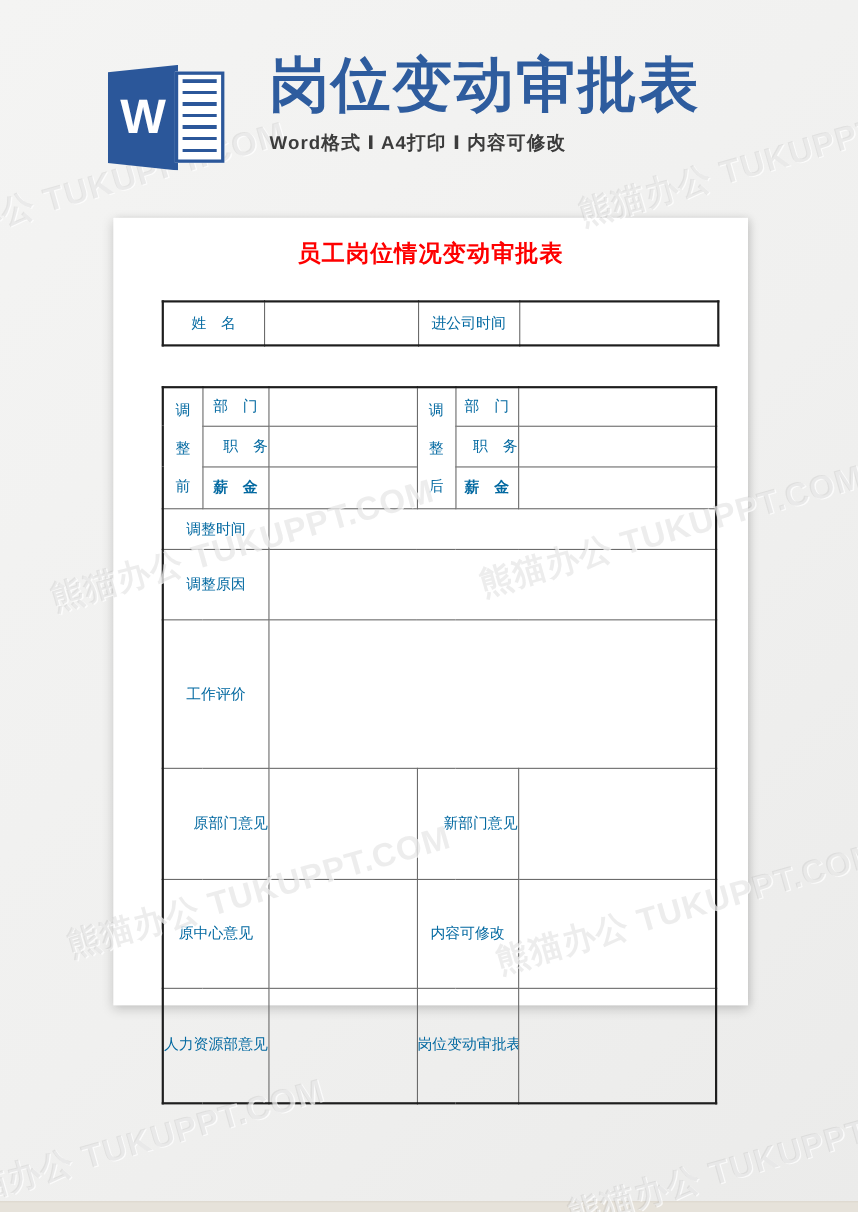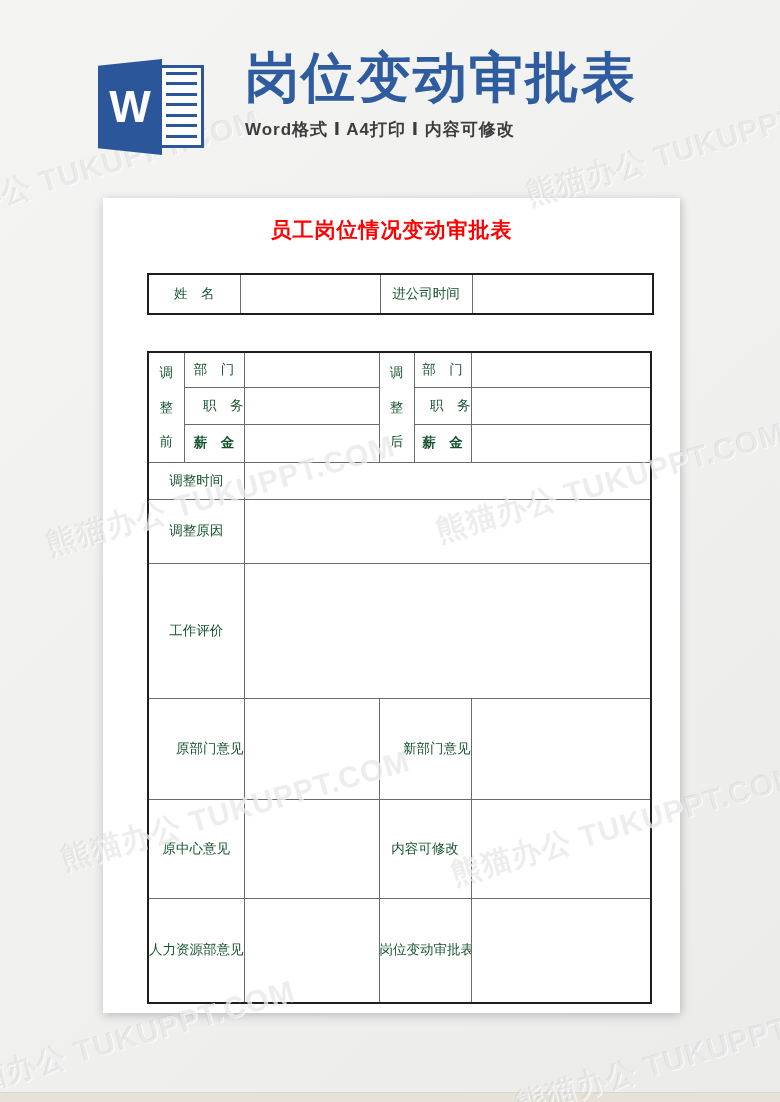--- a/index.html
+++ b/index.html
@@ -55,35 +55,35 @@
     position:absolute; left:61px; top:8px; width:45px; height:83px;
     background:#fff; border:3px solid #2b579a;
   }
   .word-logo .doc .lines {
     position:absolute; left:4px; right:4px; top:4px; bottom:4px;
     background:repeating-linear-gradient(to bottom,#2b579a 0 3px,#ffffff 3px 10.5px);
   }
 
   
   .page {
-    position:absolute; left:103px; top:198px; width:577px; height:815px;
+    position:absolute; left:103px; top:198px; width:577px; height:716px;
     background:#ffffff;
     box-shadow:0 3px 10px rgba(0,0,0,0.18), 3px 0 6px rgba(0,0,0,0.06);
     z-index:4;
   }
   .doc-title {
     position:absolute; left:0; width:100%; top:18px;
     text-align:center; font-size:21px; font-weight:800;
     color:#fe0000; letter-spacing:1px;
   }
 
   table { border-collapse:collapse; table-layout:fixed; }
   td {
     border:1px solid #6b6b6b;
-    font-size:13.5px; color:#14532d;
+    font-size:13.5px; color:#0369a1;
     text-align:center; vertical-align:middle;
     overflow:hidden; white-space:nowrap;
   }
   .info-table, .main-table { position:absolute; left:44px; }
   .info-table { top:75px;  width:505px; border:2px solid #1e1e1e; }
   .main-table { top:153px; width:503px; border:2px solid #1e1e1e; }
   .info-table td { height:40px; }
 
   .vstack { display:flex; flex-direction:column; justify-content:space-between;
             align-items:center; height:94px; padding:6px 0; }

